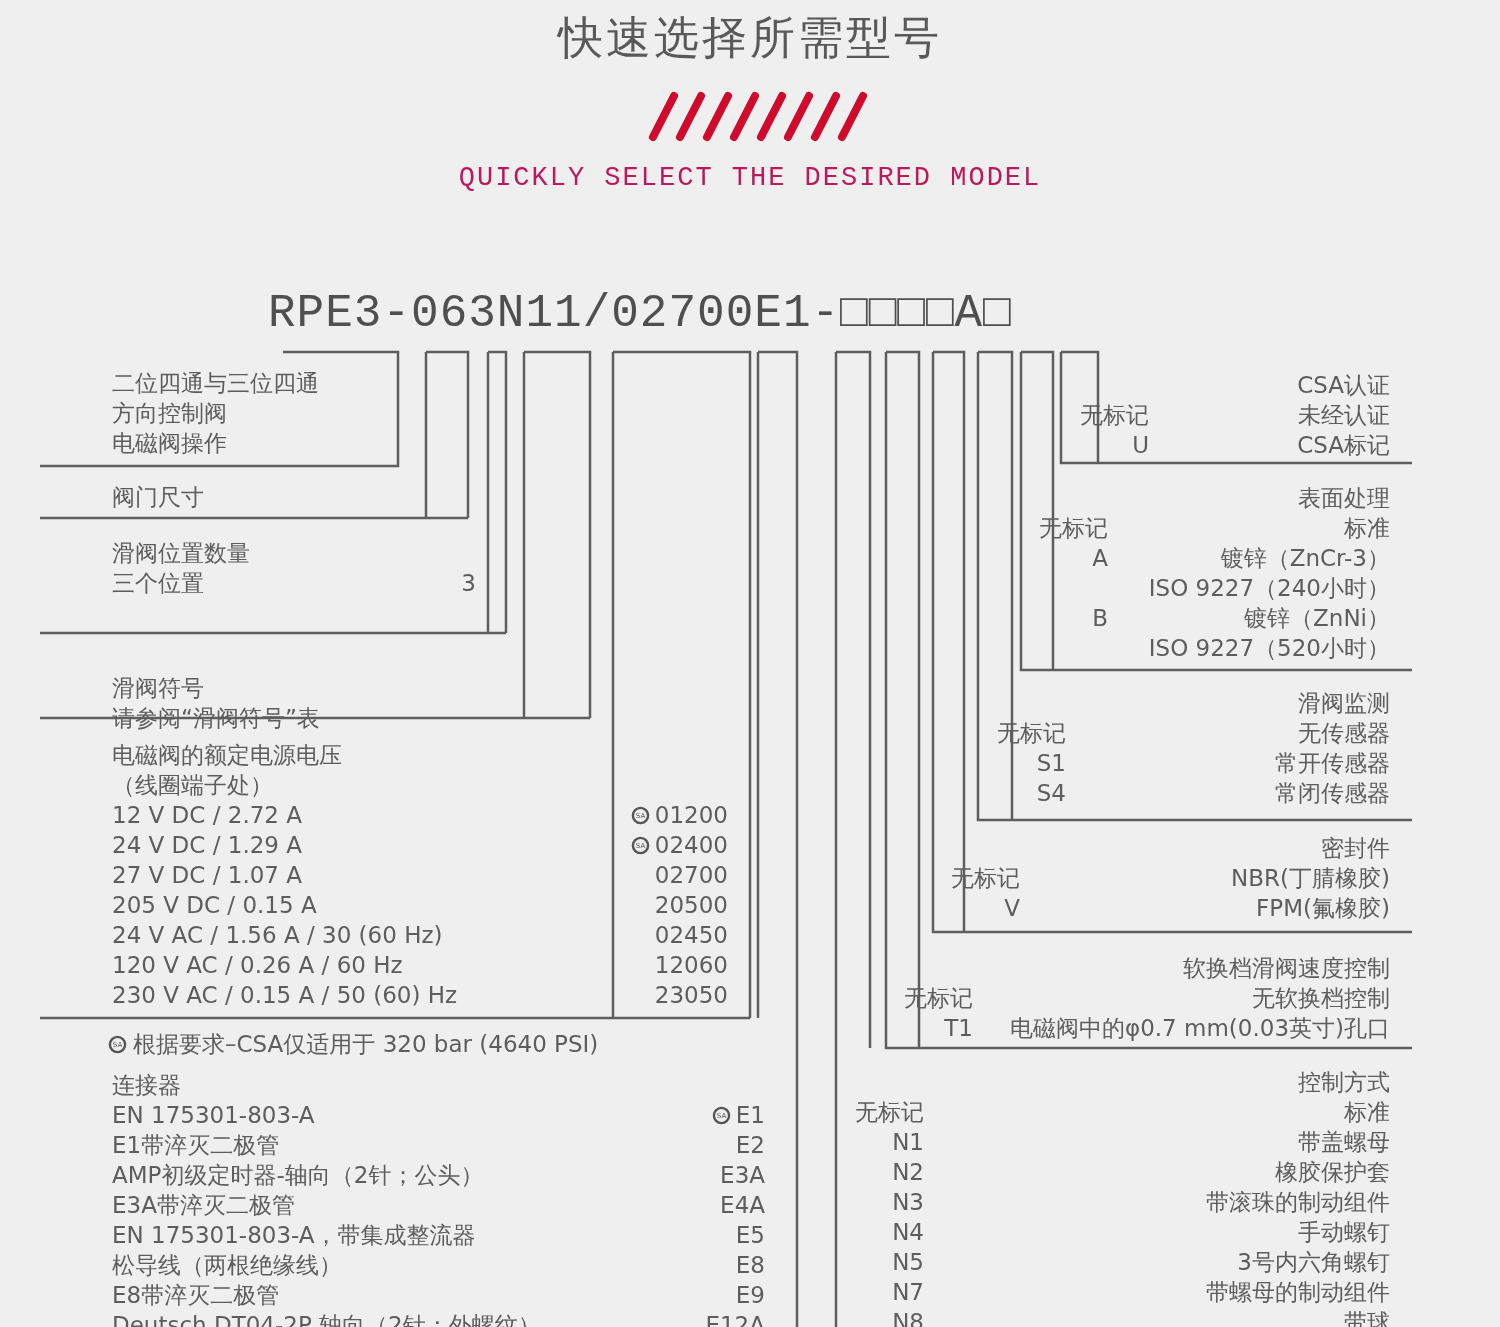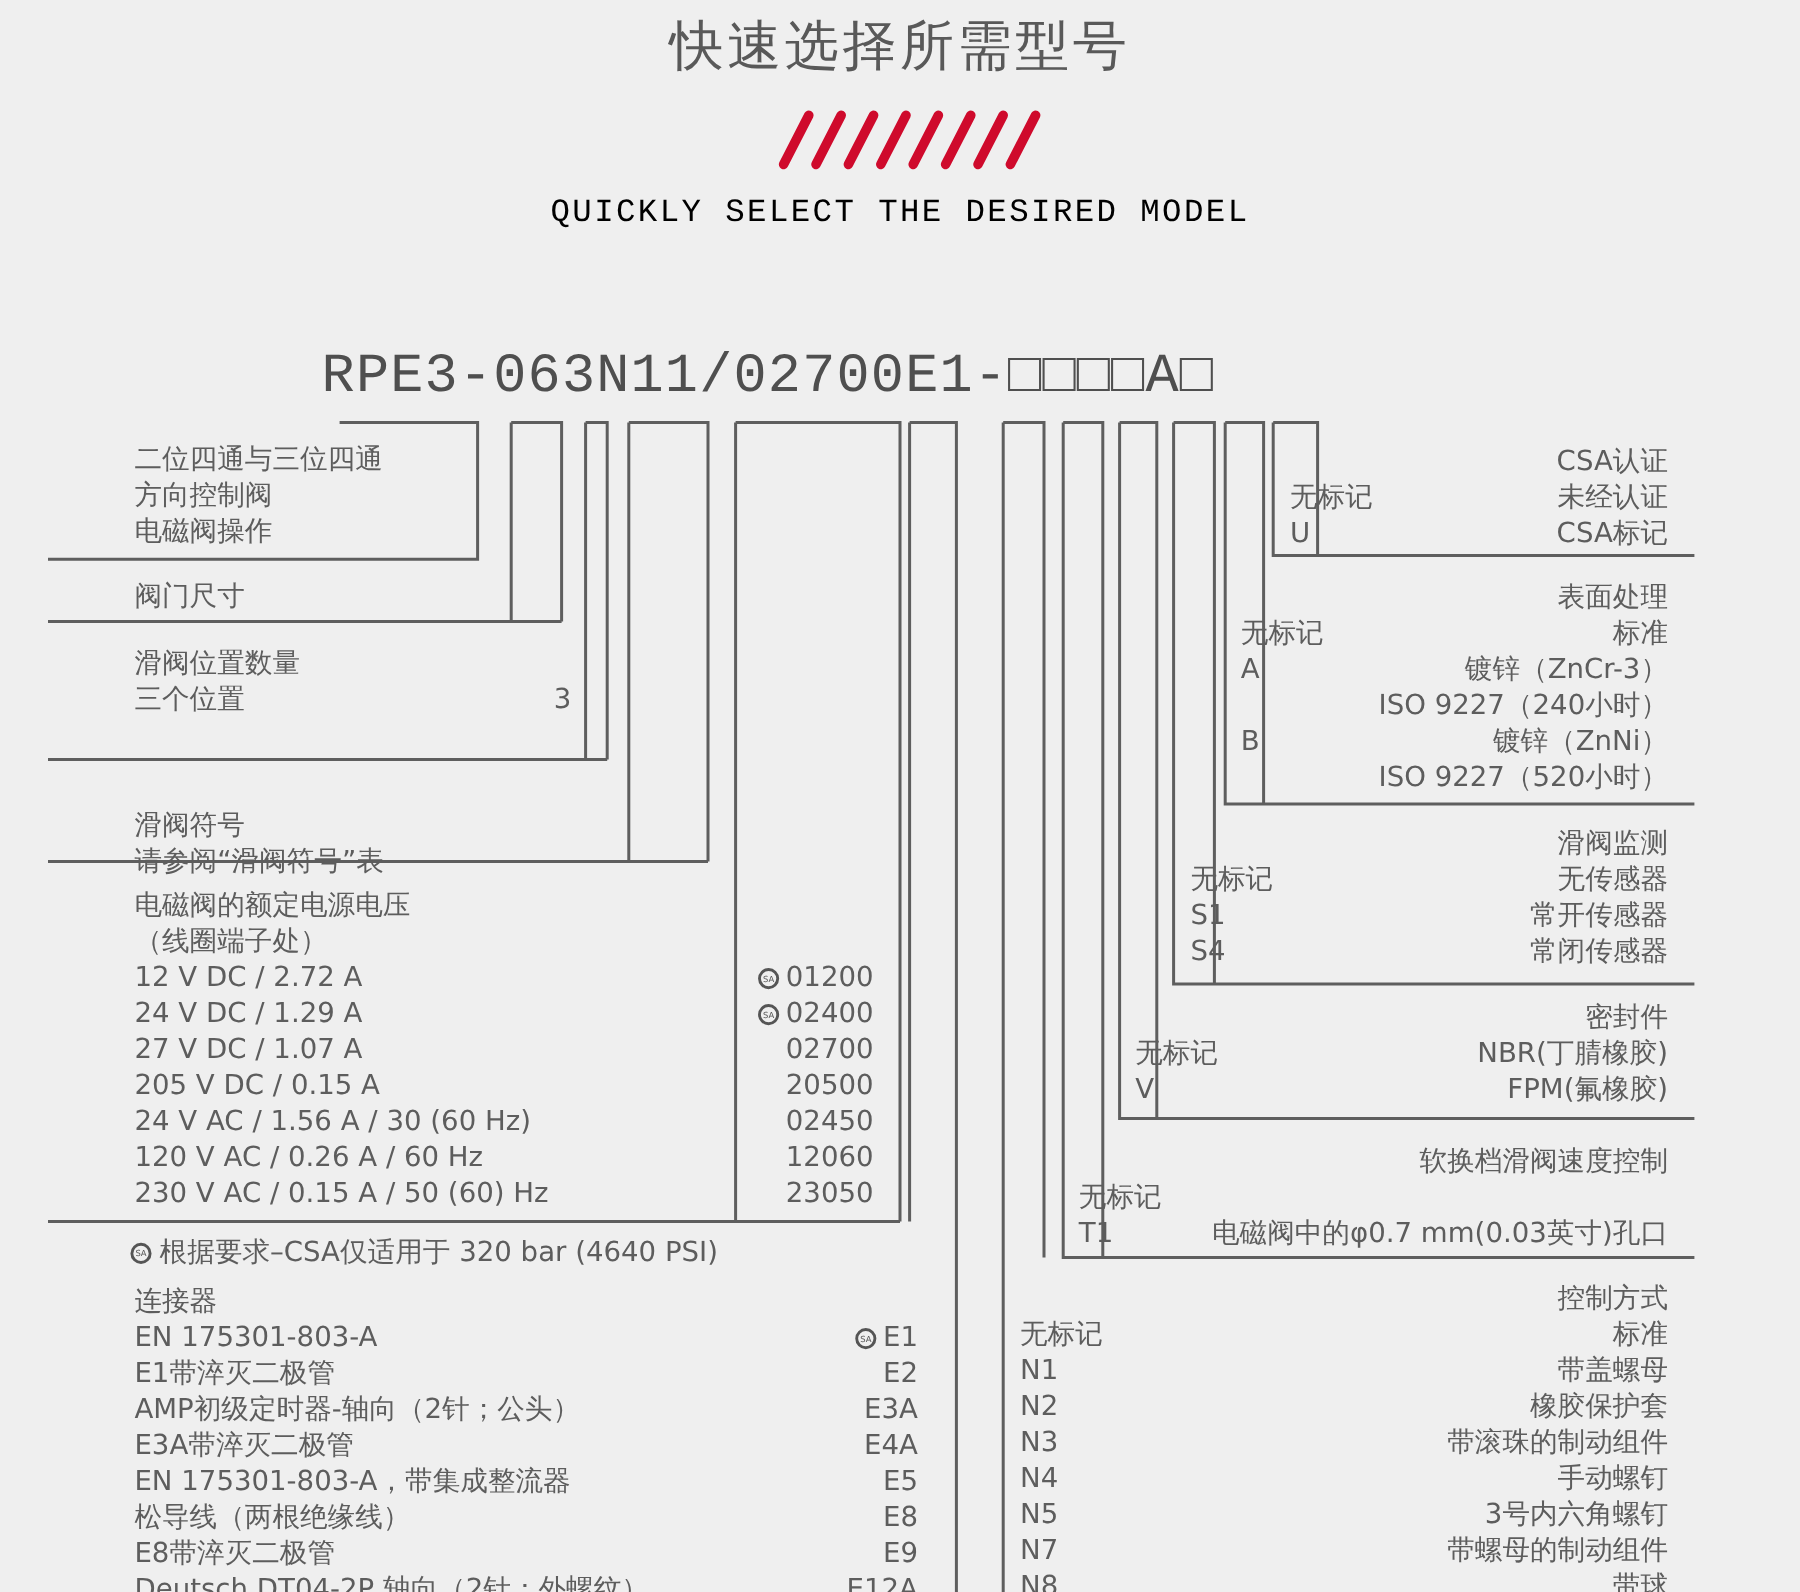--- a/index.html
+++ b/index.html
@@ -1,28 +1,28 @@
 <!DOCTYPE html>
 <html><head>
 <meta charset="utf-8">
 <style>
   html,body{margin:0;padding:0;}
   body{width:1500px;height:1327px;font-family:"DejaVu Sans","Liberation Sans",sans-serif;}
   .stage{position:relative;width:1500px;height:1327px;background:#efefef;overflow:hidden;}
   .abs{position:absolute;font-family:Liberation Mono, monospace;}
   .main-title{top:8px;left:0;width:1500px;text-align:center;font-size:45px;color:#595959;letter-spacing:3px;}
-  .subtitle{top:163px;left:0;width:1500px;text-align:center;font-size:27px;color:#000000;letter-spacing:2px;}
+  .subtitle{top:163px;left:0;width:1500px;text-align:center;font-size:27px;color:#be185d;letter-spacing:2px;}
   .model-code{top:288px;left:268px;font-size:46px;color:#4f4f4f;letter-spacing:1px;white-space:nowrap;}
   svg.lines{position:absolute;top:0;left:0;}
   .grp{position:absolute;font-size:23px;color:#5d5d5d;}
   .row{display:flex;line-height:30px;white-space:nowrap;}
   .lrow{justify-content:space-between;}
   .lcode{display:flex;align-items:center;gap:5px;justify-content:flex-end;}
   .rtitle{text-align:right;line-height:30px;}
-  .rrow .rcode{flex:0 0 74px;}
+  .rrow .rcode{flex:0 0 74px;text-align:right;}
   .rrow .rlabel{flex:1;text-align:right;}
   .note-row{display:flex;align-items:center;gap:6px;line-height:30px;}
   .csa{display:inline-flex;width:19px;height:19px;flex:none;}
 </style>
 </head>
 <body>
 
 <div class="stage">
 
   <svg class="lines" width="1500" height="1327" viewBox="0 0 1500 1327">
@@ -257,20 +257,21 @@
     <div class="row rrow">
       <span class="rcode">V</span>
       <span class="rlabel">FPM(氟橡胶)</span>
     </div>
   </div>
 
   <div class="grp" style="left:899px;top:953px;width:491px;">
     <div class="rtitle">软换档滑阀速度控制</div>
     <div class="row rrow">
       <span class="rcode">无标记</span>
+      <span class="rlabel">无软换档控制</span>
     </div>
     <div class="row rrow">
       <span class="rcode">T1</span>
       <span class="rlabel">电磁阀中的φ0.7 mm(0.03英寸)孔口</span>
     </div>
   </div>
 
   <div class="grp" style="left:850px;top:1067px;width:540px;">
     <div class="rtitle">控制方式</div>
     <div class="row rrow">

